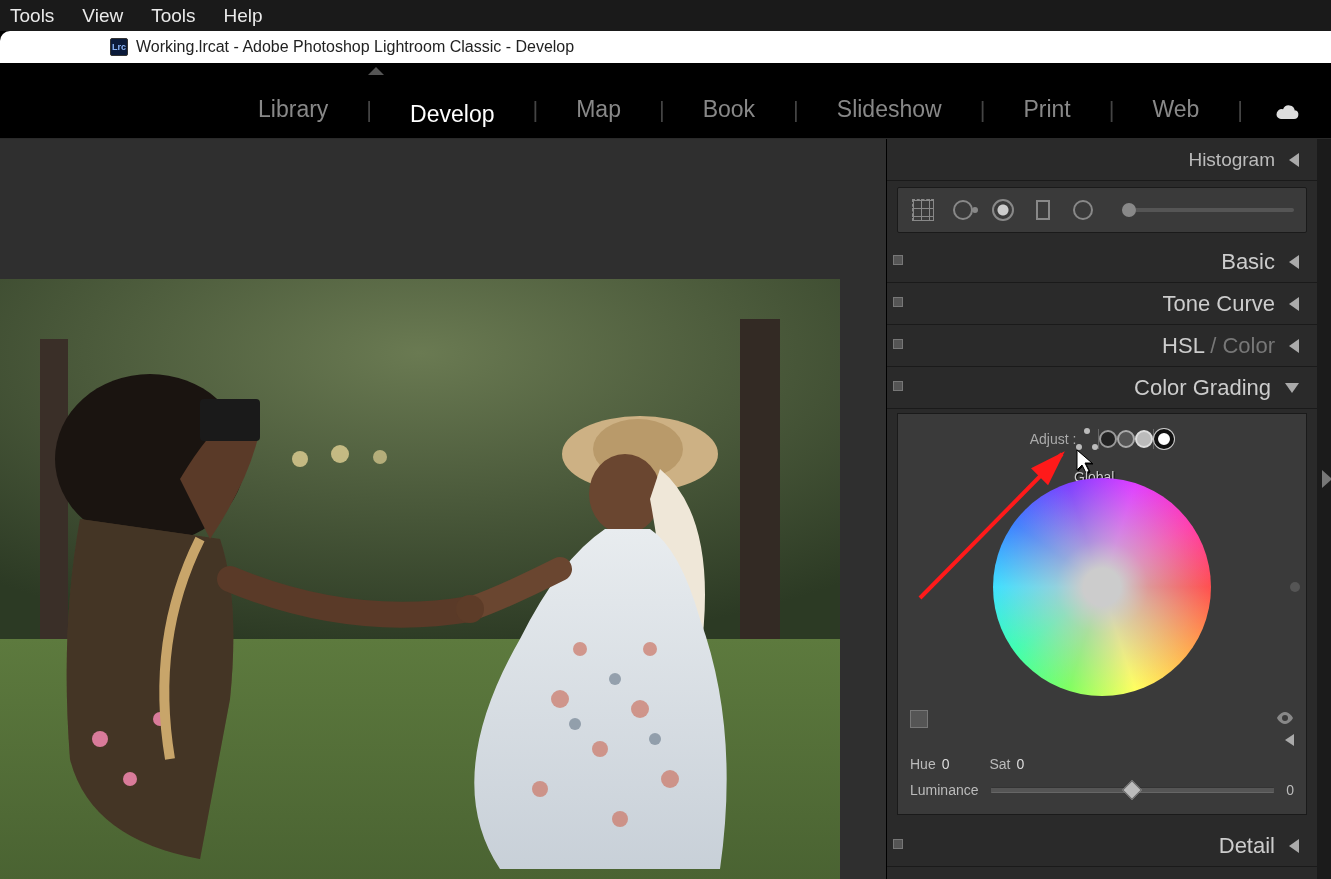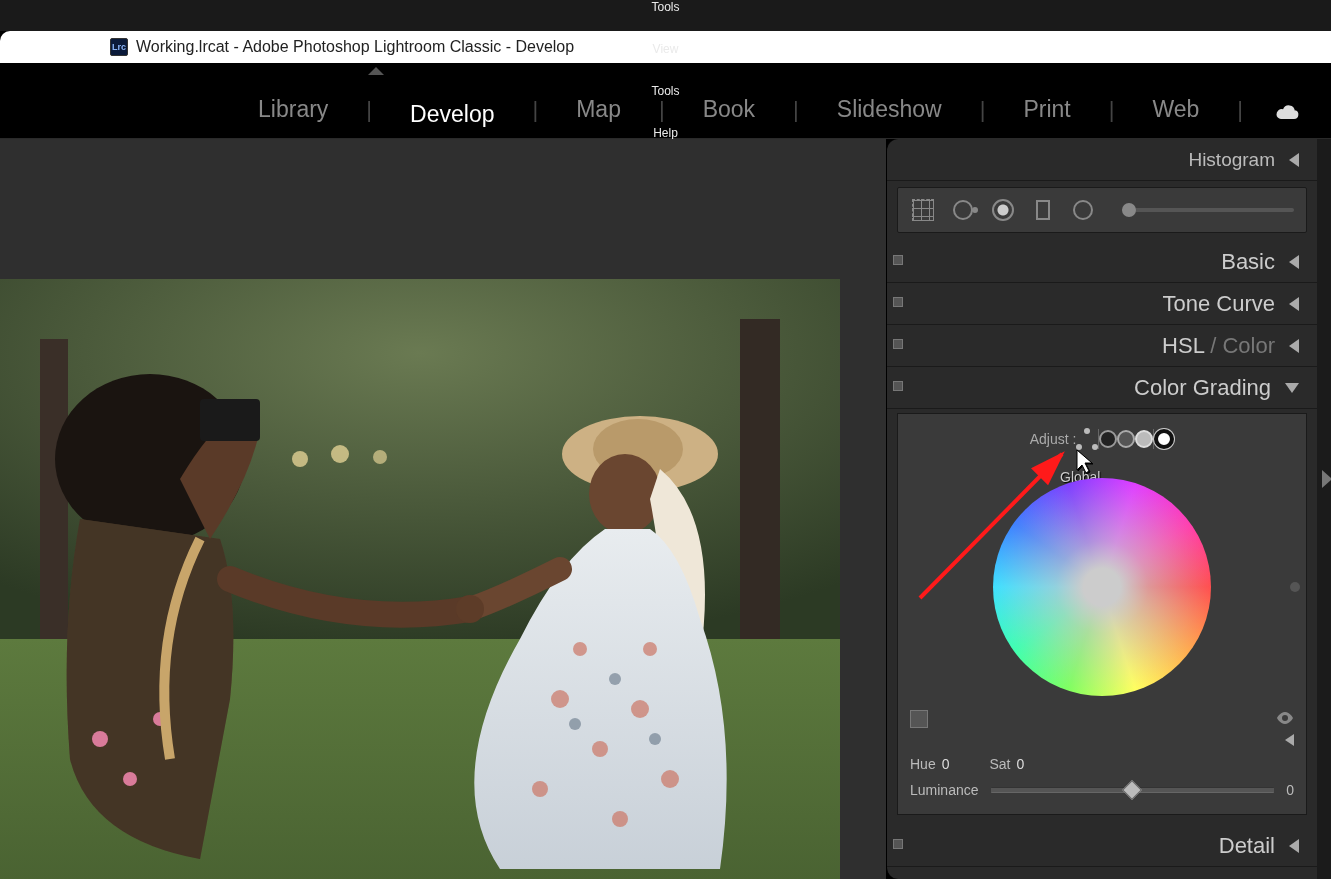--- a/index.html
+++ b/index.html
@@ -1,19 +1,19 @@
 <!DOCTYPE html>
 <html><head>
 <meta charset="utf-8">
 <style>
   * { margin: 0; padding: 0; box-sizing: border-box; font-family: -apple-system, "Segoe UI", Arial, sans-serif; }
   body { width: 1331px; height: 879px; background: #000; color: #ccc; overflow: hidden; position: relative; }
 
   
-  .os-menubar { height: 31px; background: #1a1a1a; display: flex; align-items: center; padding: 0 10px; gap: 28px; font-size: 12px; color: #eaeaea; flex-direction: column; }
+  .os-menubar { height: 31px; background: #1a1a1a; display: flex; align-items: center; padding: 0 10px; gap: 28px; font-size: 19px; color: #eaeaea; }
   .os-menubar span { cursor: default; }
 
   
   .win-title { height: 32px; background: #fff; display: flex; align-items: center; padding-left: 110px; gap: 8px; font-size: 16px; color: #222; border-top-left-radius: 10px; }
   .win-title .lrc-icon { width:18px; height:18px; background:#0a1a3a; border:1px solid #333; display:flex; align-items:center; justify-content:center; font-size:9px; font-weight:bold; color:#8ab4f8; border-radius:2px; }
 
   
   .stub { height: 18px; background: #000; position: relative; }
   .stub .tri { position:absolute; left:368px; top:4px; width:0; height:0; border-left:8px solid transparent; border-right:8px solid transparent; border-bottom:8px solid #555; }
 
@@ -24,21 +24,21 @@
   .modbar .active { color:#fff; font-weight:500;margin-top:9px; }
   .cloud-icon { width:28px; height:18px; margin-left:12px; }
   .cloud-icon svg { fill:#ddd; }
 
   
   .main { display:flex; height: calc(879px - 31px - 32px - 18px - 58px); }
   .viewer { flex:1; background:#2f2f2f; position:relative; overflow:hidden; }
   .photo { position:absolute; left:0; top:140px; width:840px; height:600px; }
 
   
-  .rightcol { width: 445px; background:#2a2a2a; display:flex; flex-direction:column; border-left:1px solid #000; position:relative;border-radius:12px; }
+  .rightcol { width: 445px; background:#2a2a2a; display:flex; flex-direction:column; border-left:1px solid #000; position:relative; }
   .rightcol::after { content:""; position:absolute; right:0; top:0; bottom:0; width:14px; background:#1b1b1b; }
   .rightcol .inner { margin-right:14px; display:flex; flex-direction:column; }
 
   .panel-header { height:42px; display:flex; align-items:center; justify-content:flex-end; padding:0 18px 0 8px; border-bottom:1px solid #1a1a1a; font-size:19px; color:#bbb; gap:14px; position:relative; }
   .panel-header .sq { position:absolute; left:6px; top:14px; width:10px; height:10px; background:#555; border:1px solid #777; }
   .panel-header .tri-left { width:0;height:0;border-top:7px solid transparent;border-bottom:7px solid transparent;border-right:10px solid #aaa; }
   .panel-header .tri-down { width:0;height:0;border-left:7px solid transparent;border-right:7px solid transparent;border-top:10px solid #aaa; }
   .panel-header.sub { font-size:22px; color:#ccc; }
   .panel-header .dim { color:#777; }
 
@@ -69,21 +69,21 @@
   .cg-adjust .vsep { width:1px; height:20px; background:#666; }
   .cg-adjust .ccirc { width:18px; height:18px; border-radius:50%; border:2px solid #888; }
   .cg-adjust .ccirc.shad { background:#222; border-color:#999;}
   .cg-adjust .ccirc.mid { background:#555; border-color:#aaa;}
   .cg-adjust .ccirc.high { background:#bbb; border-color:#ddd;}
   .cg-adjust .ccirc.glob { background:#fff; border:4px solid #111; width:20px;height:20px; box-shadow:0 0 0 1px #ccc; }
 
   
   .cursor-arrow { position:absolute; left:177px; top:34px; pointer-events:none; }
   .cursor-arrow svg { filter: drop-shadow(1px 1px 0 #000); }
-  .tooltip { position:absolute; left:162px; top:55px; font-size:14px; color:#ccc; text-shadow:1px 1px 1px #000; }
+  .tooltip { position:absolute; left:176px; top:55px; font-size:14px; color:#ccc; text-shadow:1px 1px 1px #000; }
 
   
   .wheel-wrap { display:flex; justify-content:center; margin-top:28px; position:relative; }
   .wheel { width:218px; height:218px; border-radius:50%;
     background: conic-gradient(from 90deg,
       #ff5050, #ffaa50, #ffff60, #80ff60, #40ffb0, #40e0ff, #4080ff, #8040ff, #e040ff, #ff40b0, #ff5050);
     position:relative;
   }
   .wheel::after { content:""; position:absolute; inset:0; border-radius:50%;
     background: radial-gradient(circle, #cccccc 0 12%, rgba(200,200,200,0.6) 30%, transparent 70%); }

